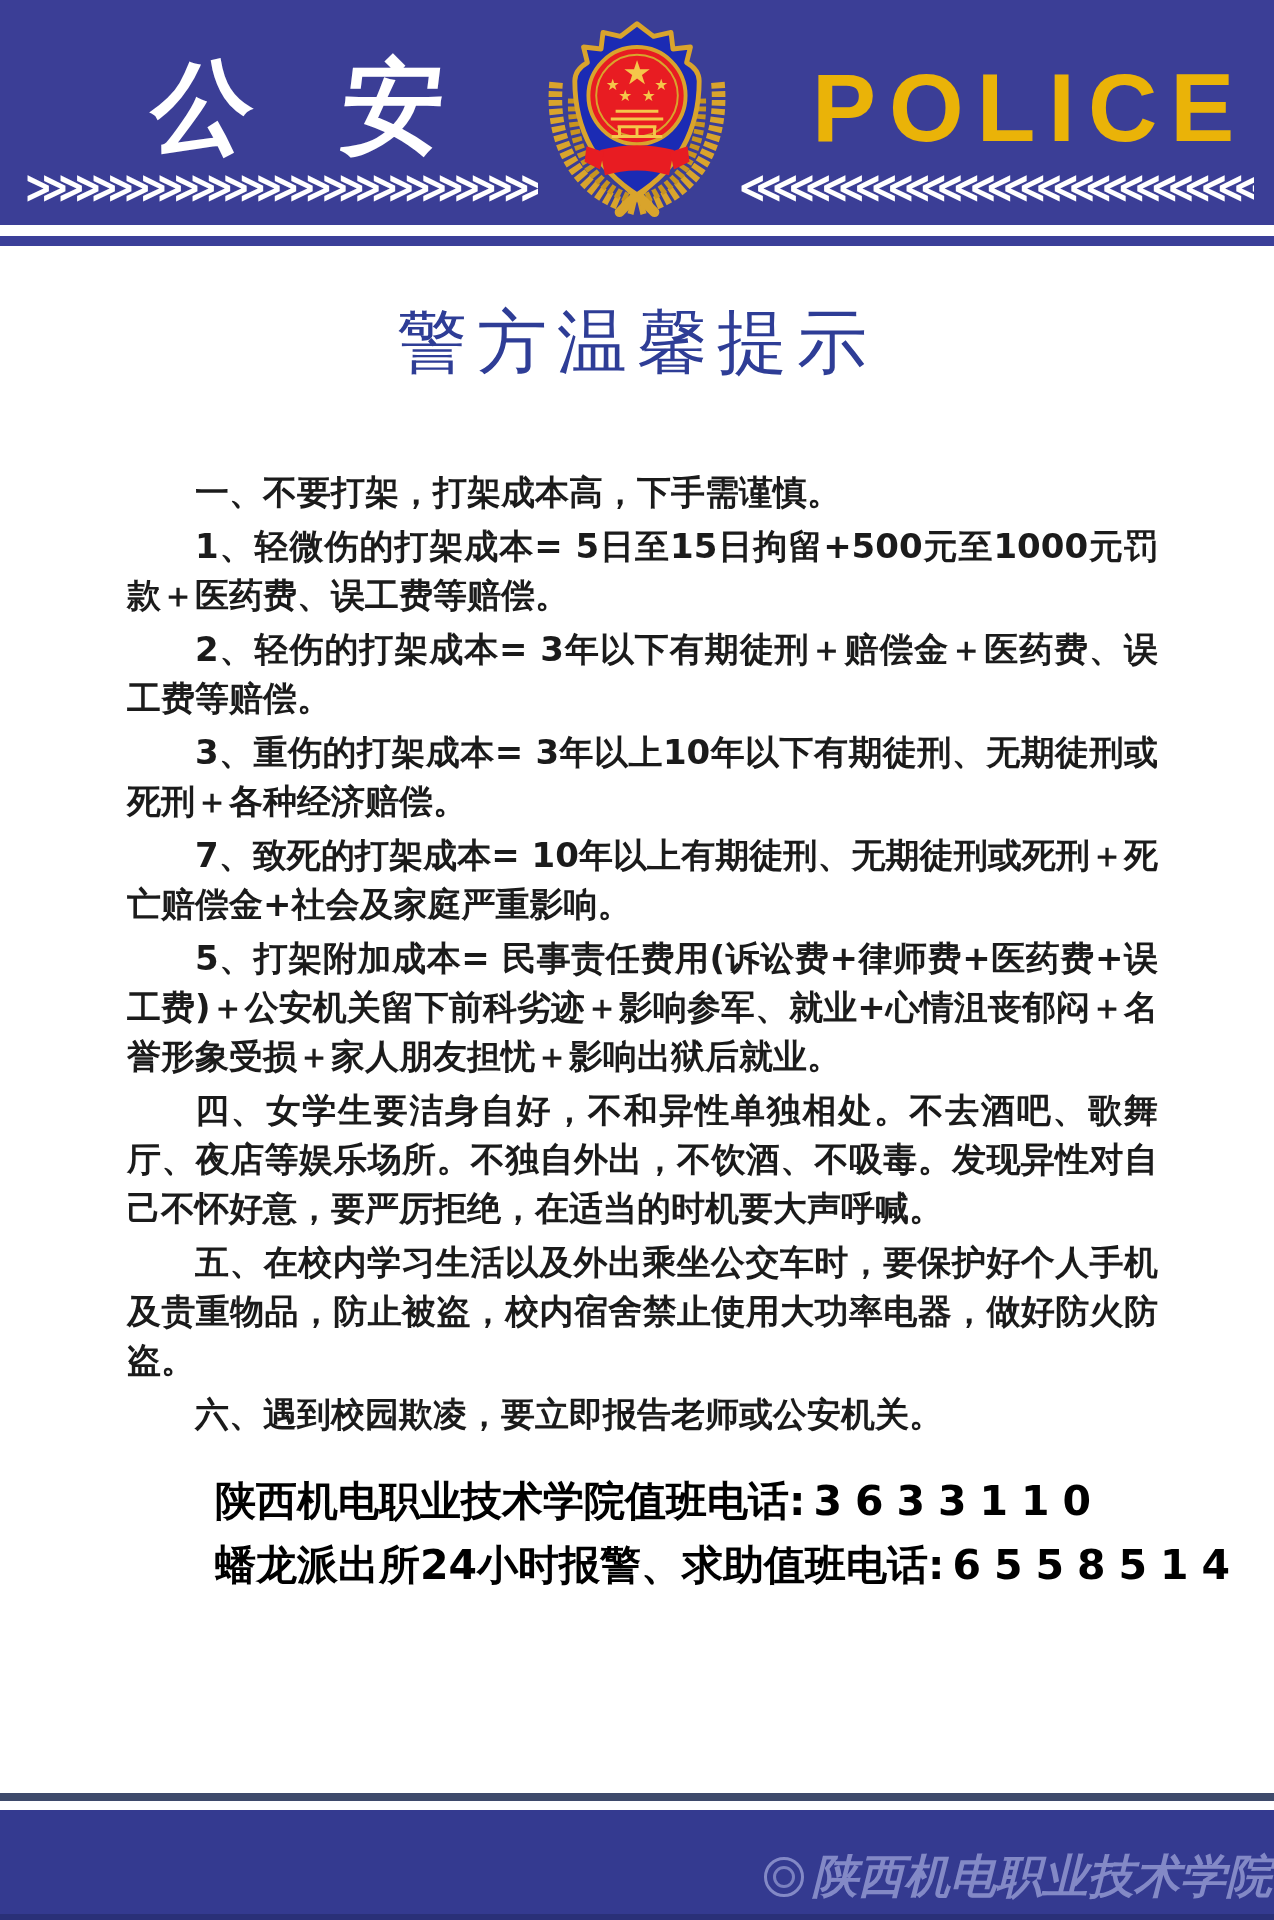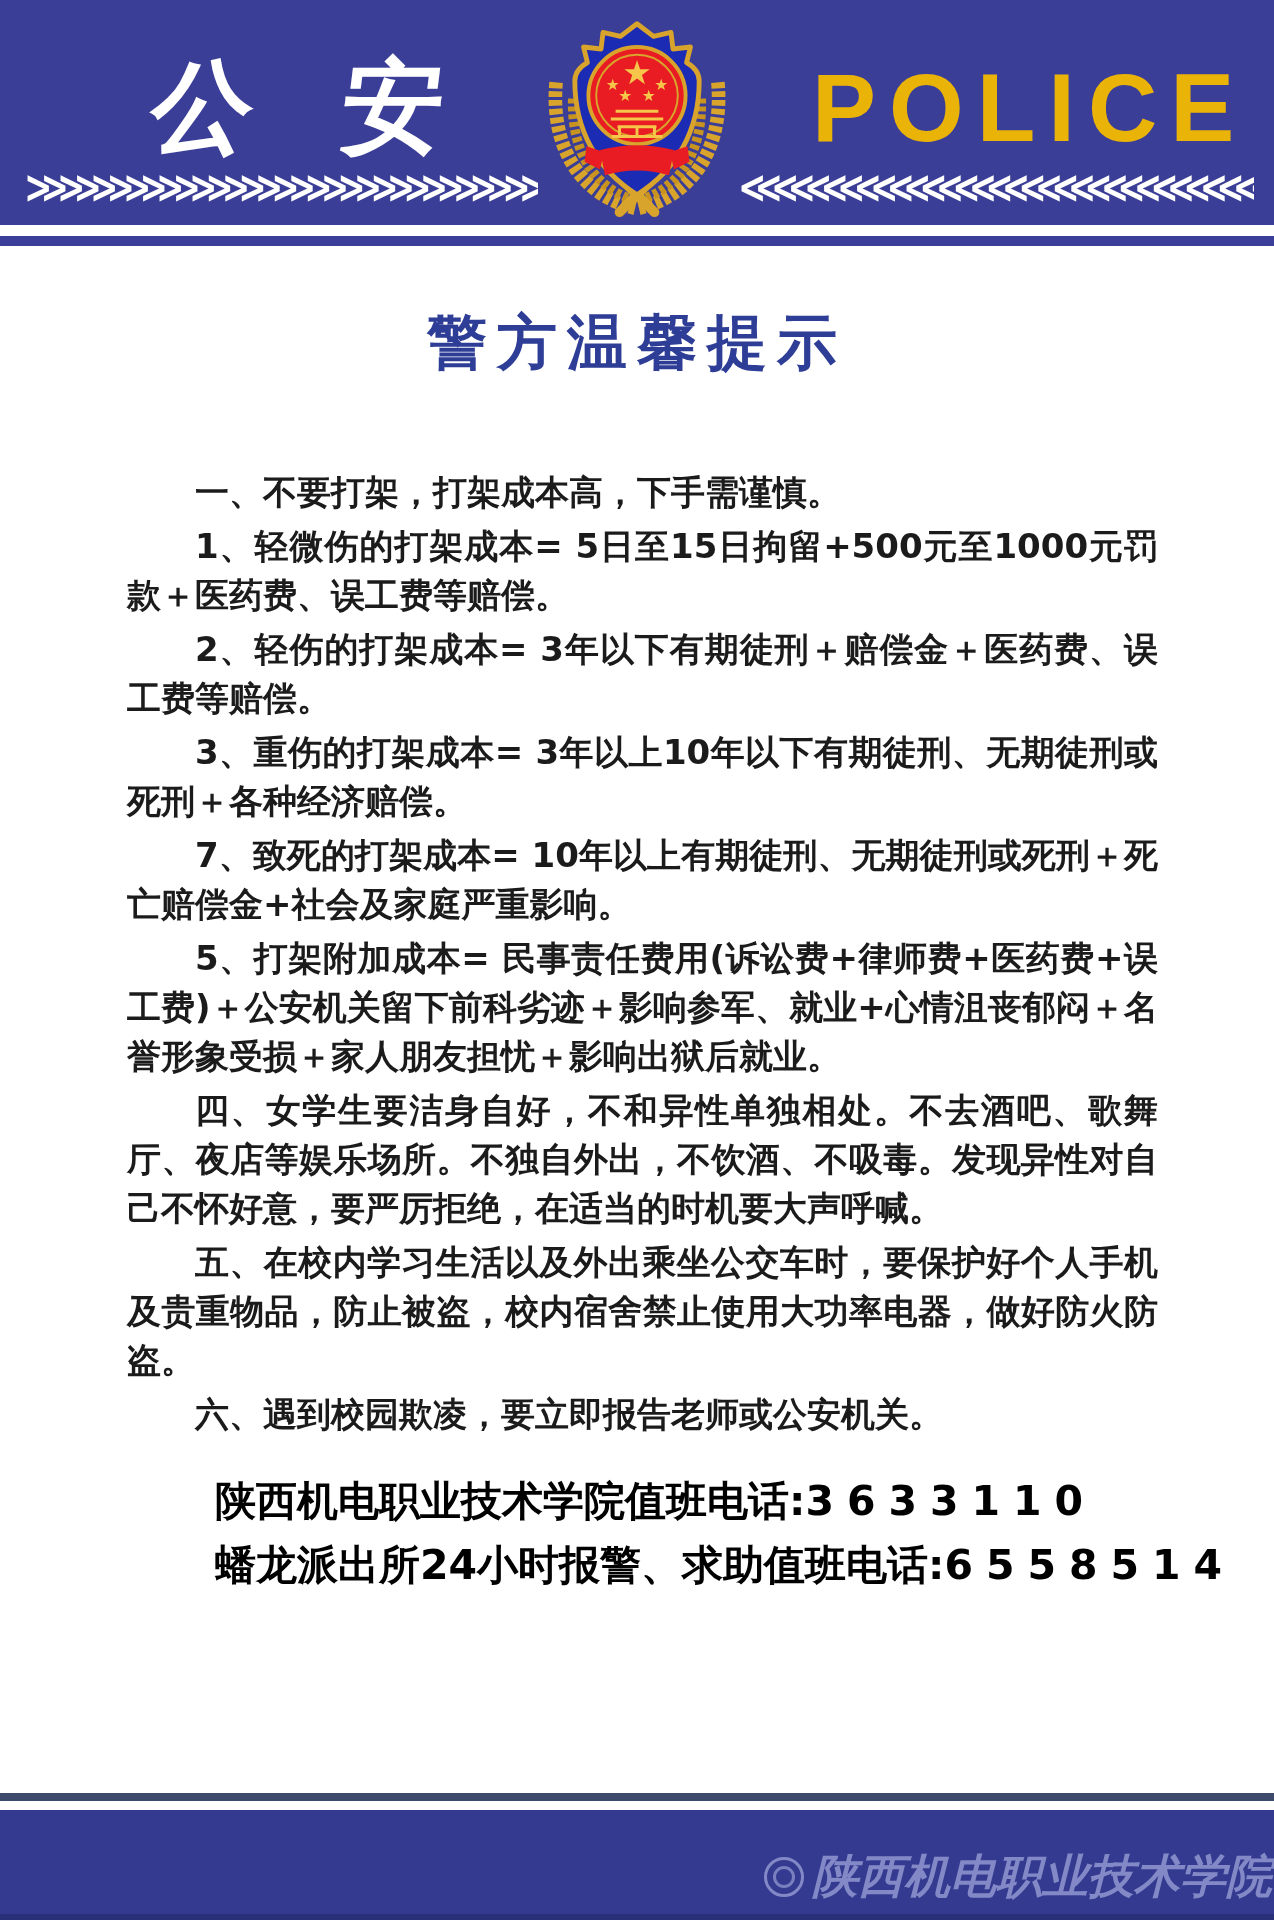--- a/index.html
+++ b/index.html
@@ -44,39 +44,39 @@
   .stripe-white{position:absolute;top:225px;left:0;width:1274px;height:11px;background:#ffffff;}
   .stripe-blue{position:absolute;top:236px;left:0;width:1274px;height:10px;background:#3b3f99;}
   
   .body{
     position:absolute;top:246px;left:0;width:1274px;
   }
   .page-title{
     margin-top:50px;
     text-align:center;
     color:#2e3d96;
-    font-size:60px;font-weight:700;line-height:92px;
+    font-size:70px;font-weight:400;line-height:92px;
     letter-spacing:10px;
   }
   .text-block{
     margin-top:80px;
     padding:0 116px 0 127px;
     color:#1b1b1b;
     font-size:34px;font-weight:700;line-height:49px;
     text-align:justify;
   }
   .text-block p{margin:0 0 5px;text-indent:2em;}
   .hotlines{
     margin-top:30px;
     padding-left:215px;
     color:#000000;
     font-size:41px;font-weight:900;line-height:64px;
     white-space:nowrap;
   }
-  .hotline-number{letter-spacing:13px;}
+  .hotline-number{letter-spacing:13px;margin-left:8px;}
   
   .footer-slate{position:absolute;left:0;bottom:119px;width:1274px;height:8px;background:#3e4a6b;}
   .footer-gap{position:absolute;left:0;bottom:110px;width:1274px;height:9px;background:#ffffff;}
   .footer-blue{
     position:absolute;left:0;bottom:0;width:1274px;height:110px;
     background:#343a90;
   }
   .footer-edge{position:absolute;left:0;bottom:0;width:1274px;height:6px;background:#2a3078;}
   .watermark{
     position:absolute;right:2px;bottom:12px;

